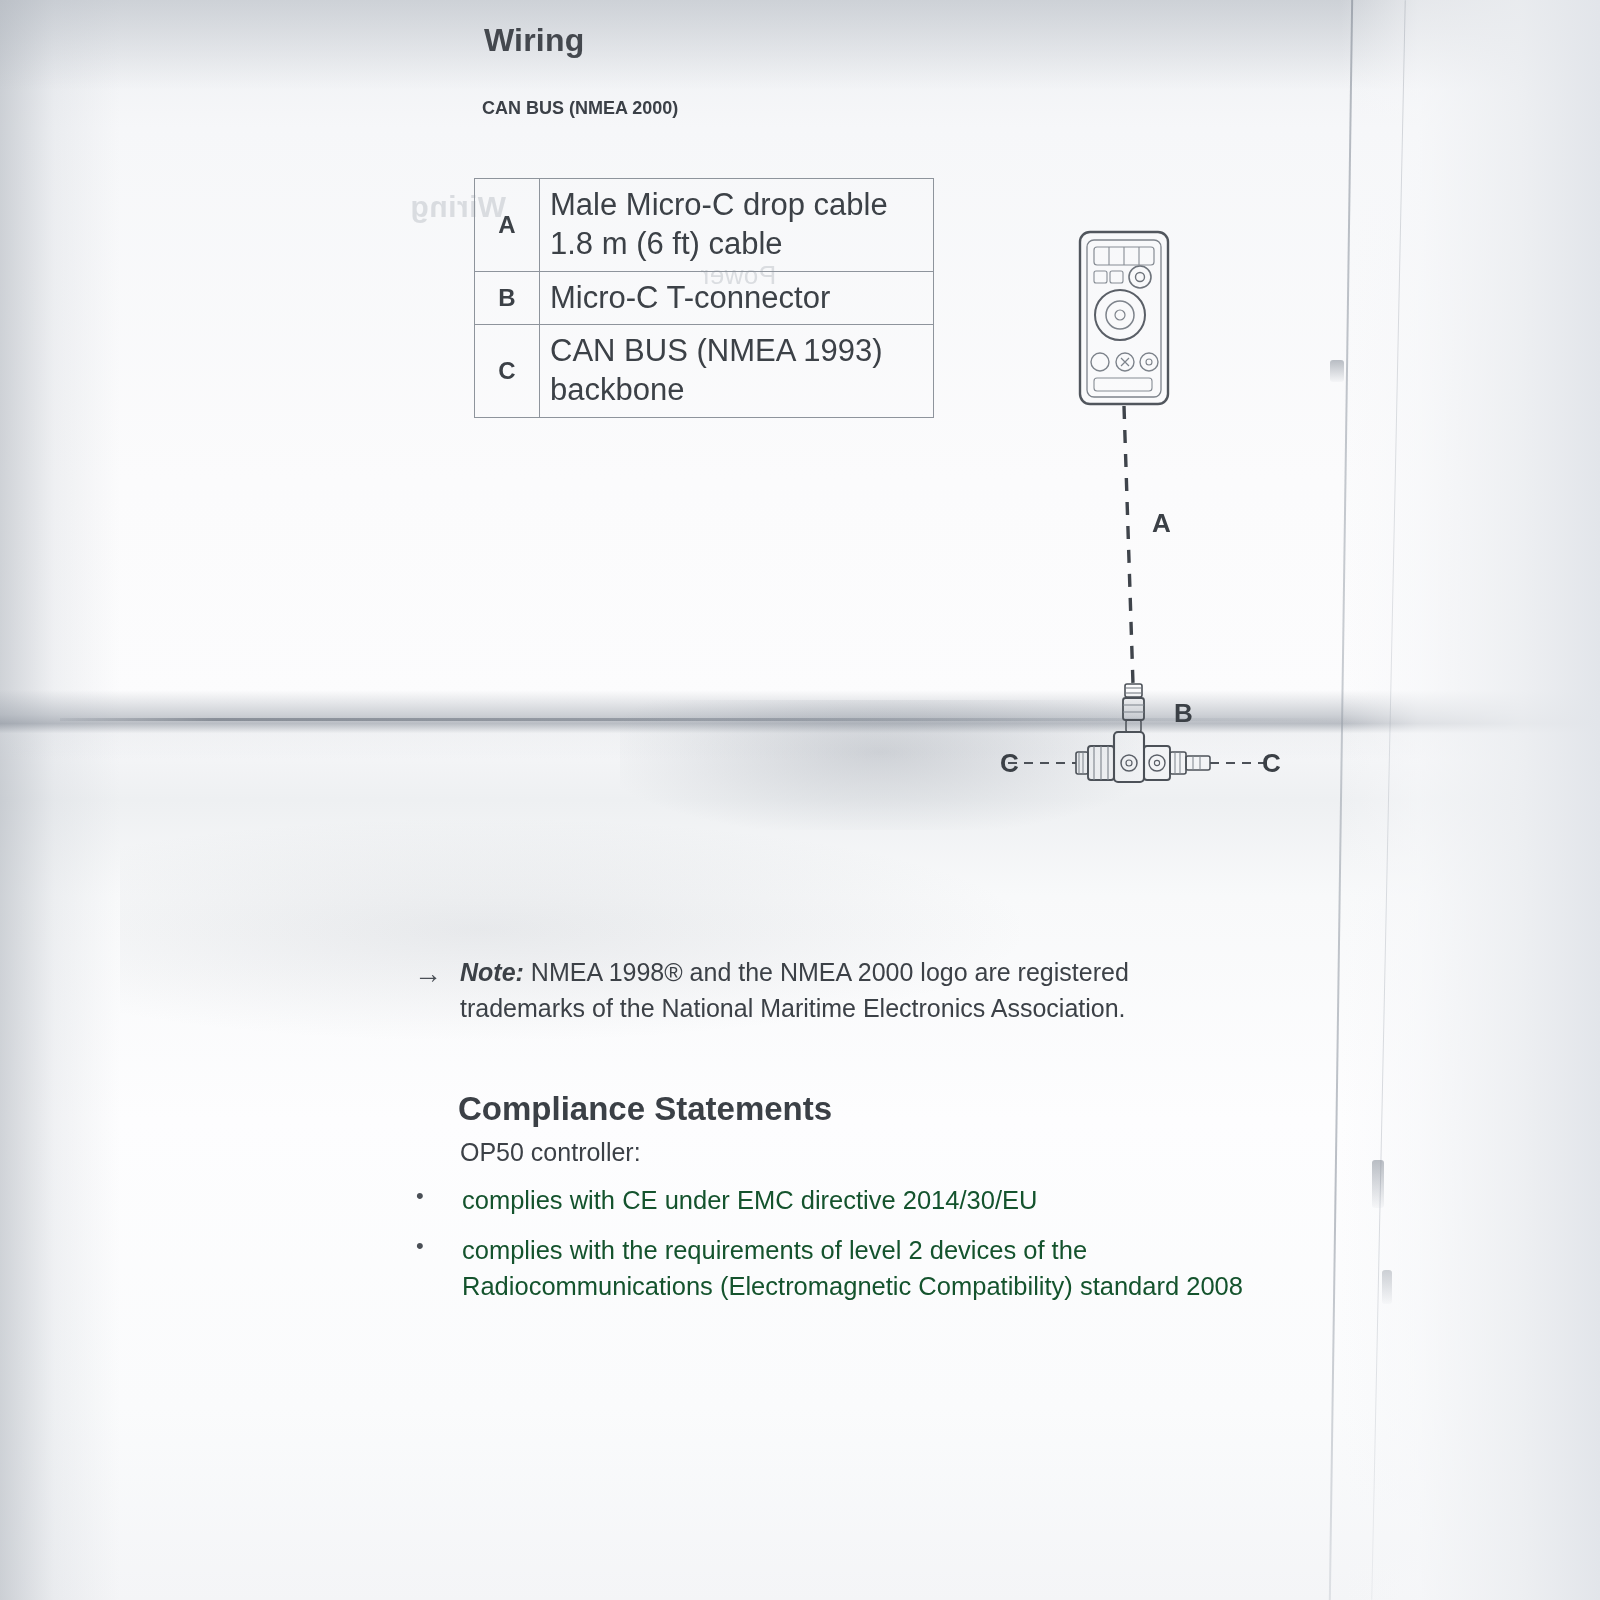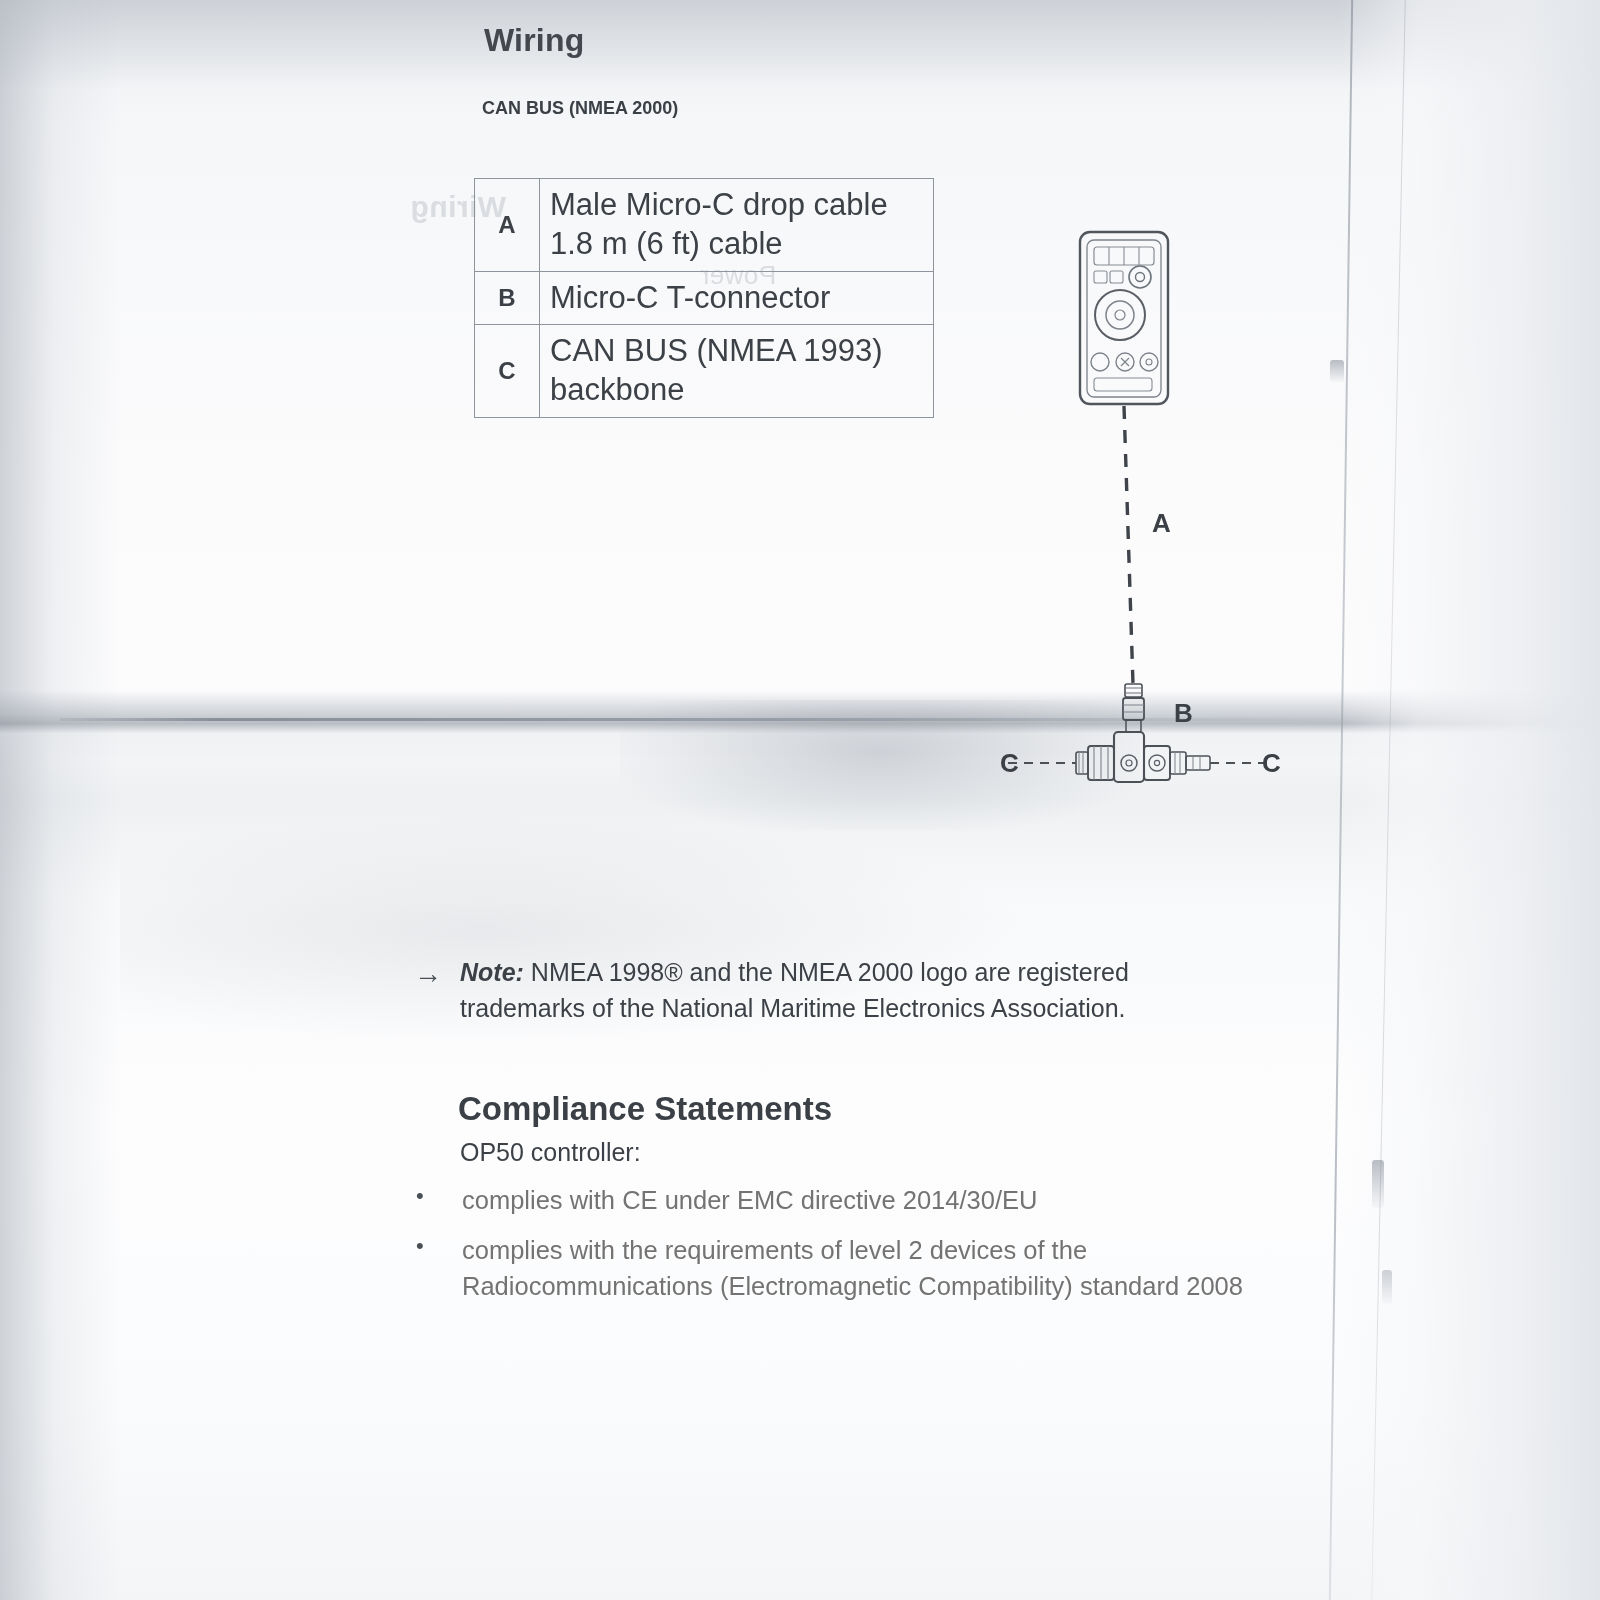--- a/index.html
+++ b/index.html
@@ -155,21 +155,21 @@
     margin: 0;
     padding: 0;
     list-style: none;
   }
   .bullets li {
     position: relative;
     padding-left: 54px;
     margin-bottom: 14px;
     font-size: 25.5px;
     line-height: 1.42;
-    color: #737373;
+    color: #14532d;
   }
   .bullets li::before {
     content: "•";
     position: absolute;
     left: 8px; top: -2px;
     font-size: 22px;
     color: #4a4f56;
   }
   
   .diagram {

